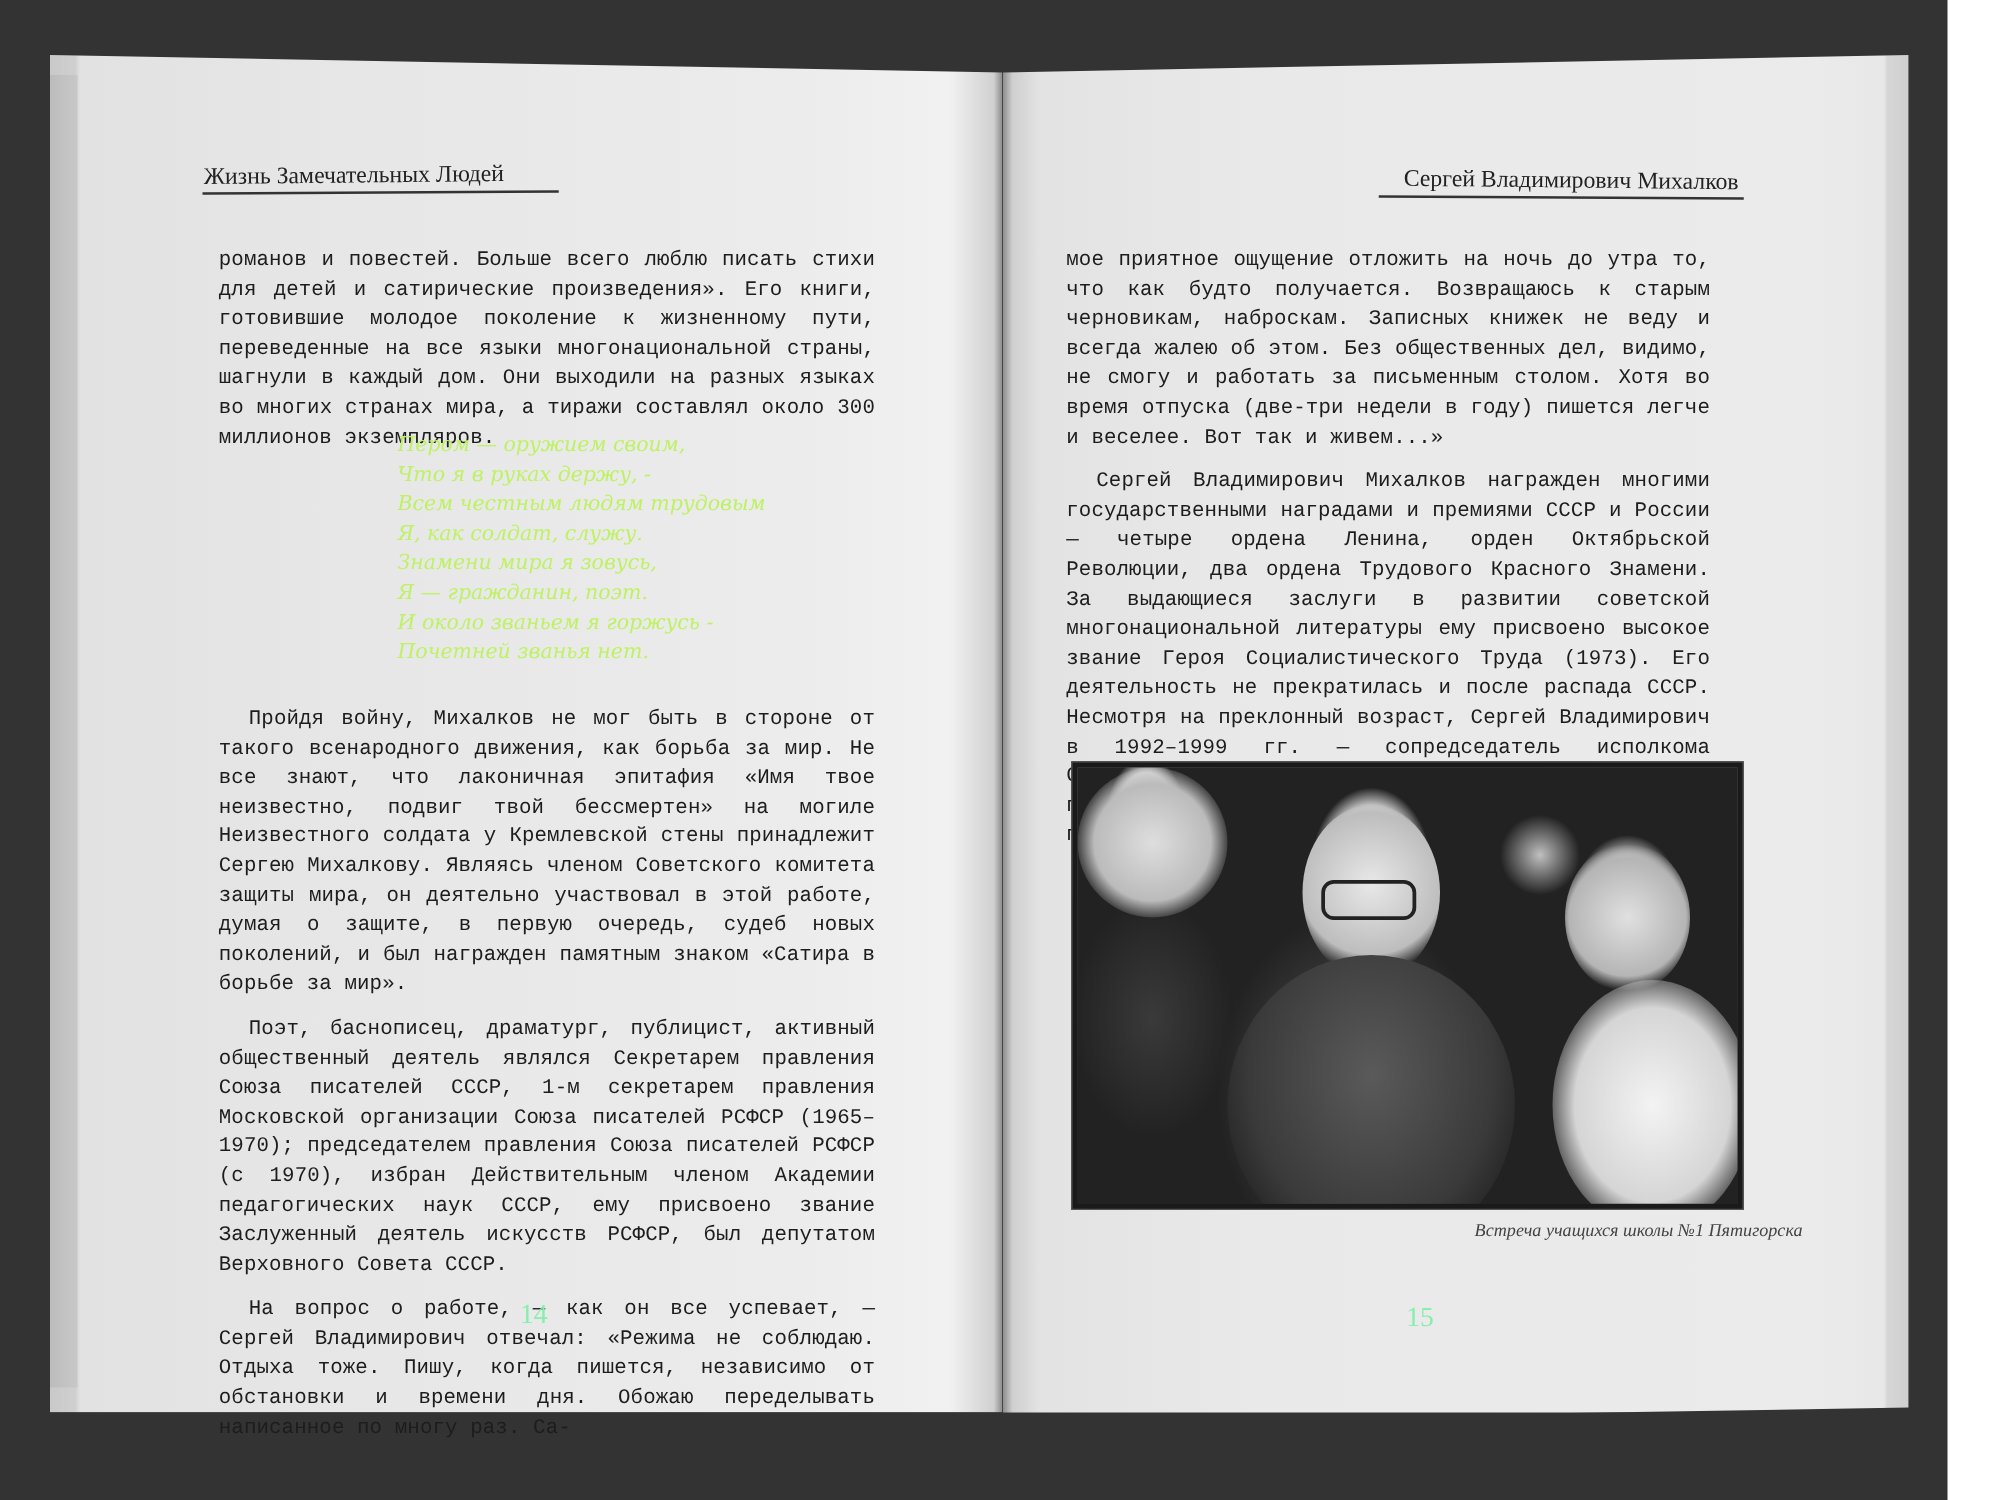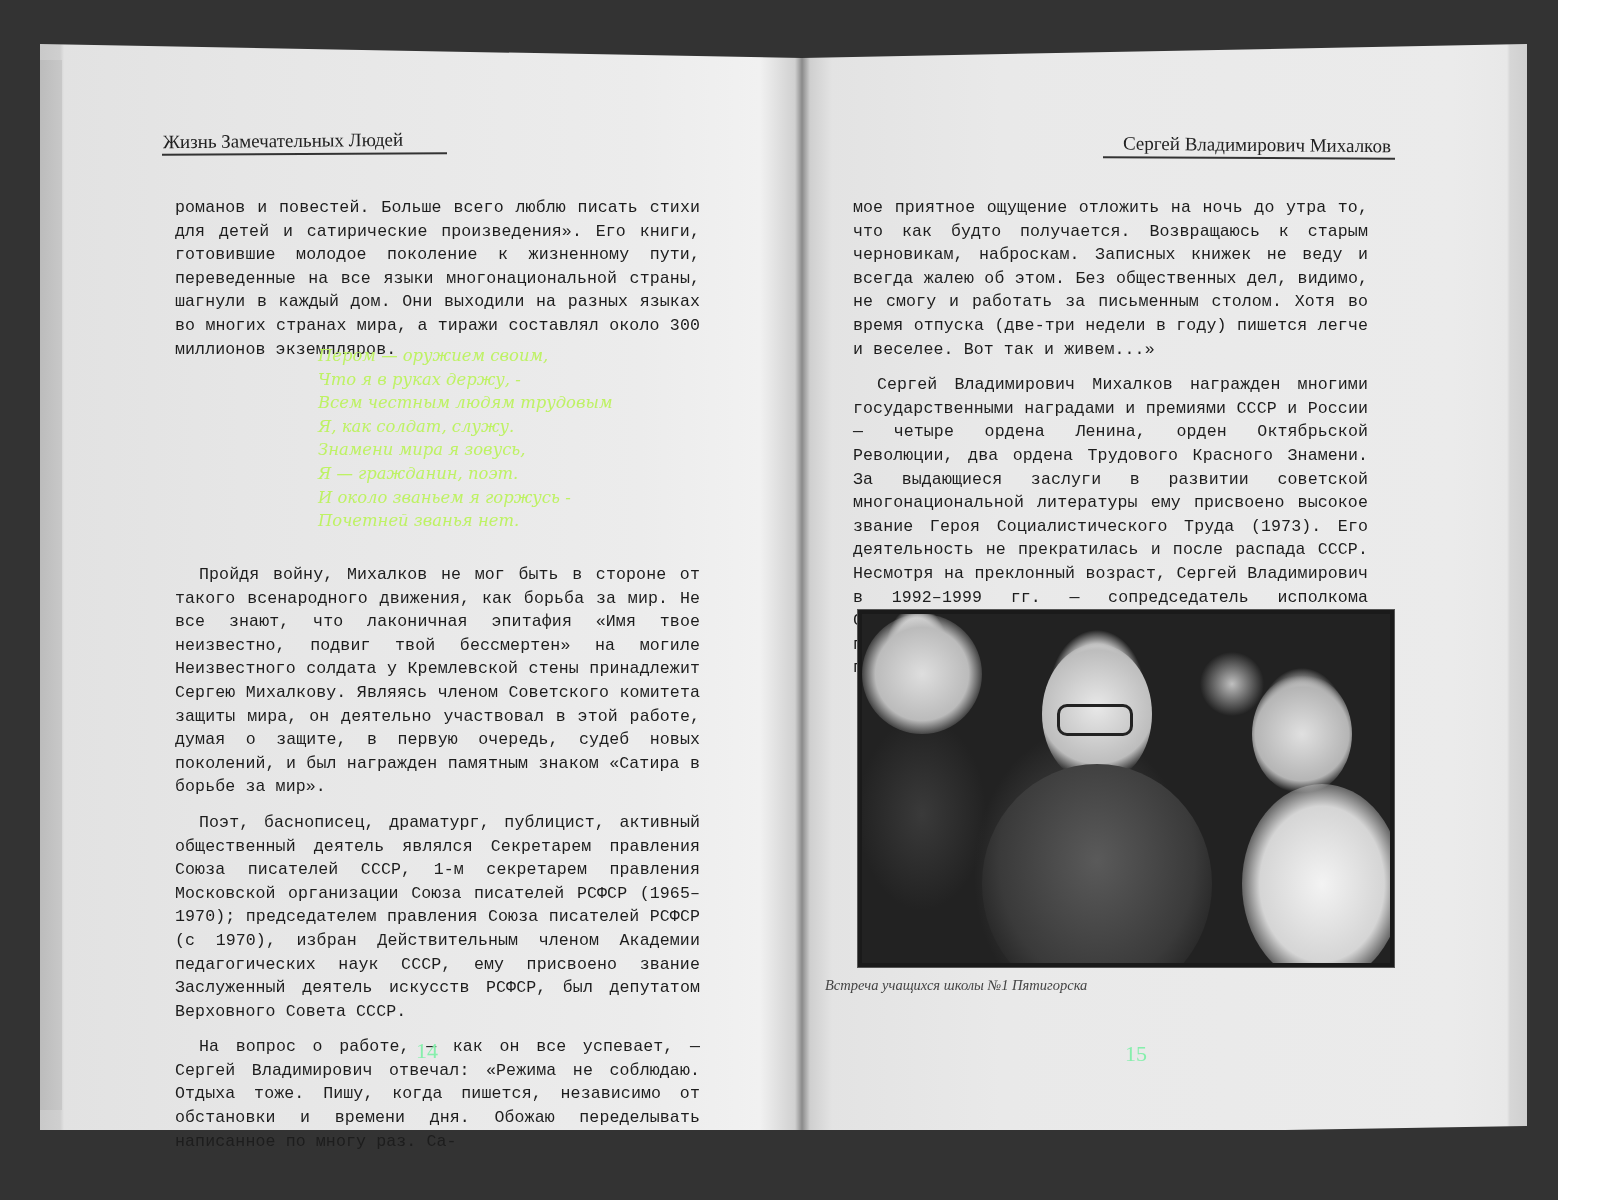--- a/index.html
+++ b/index.html
@@ -56,21 +56,21 @@
       radial-gradient(ellipse 60px 80px at 235px 80px, #f4f4f4 0%, #d8d8d8 60%, transparent 80%),
       radial-gradient(ellipse 40px 60px at 55px 40px, #f2f2f2 0%, #e0e0e0 60%, transparent 80%),
       radial-gradient(ellipse 55px 70px at 440px 110px, #e6e6e6 0%, #c9c9c9 55%, transparent 80%),
       radial-gradient(ellipse 40px 40px at 370px 70px, #c0c0c0 0%, transparent 80%),
       radial-gradient(ellipse 120px 160px at 220px 260px, #4a4a4a 0%, #2e2e2e 70%, transparent 90%),
       radial-gradient(ellipse 80px 120px at 60px 200px, #3a3a3a 0%, #222 80%),
       linear-gradient(to bottom, #6b6b6b 0%, #4b4b4b 40%, #2a2a2a 100%);
   }
   .photo .shape { position:absolute; border-radius:50%; }
   .caption {
-    position:absolute; left:825px; width:538px; text-align:left;
+    position:absolute; left:904px; width:538px; text-align:right;
     font-family:"Liberation Serif", serif; font-style:italic; font-size:14.5px; line-height:20px; color:#444;
   }
 </style>
 </head>
 <body>
 
 <div class="right-strip"></div>
 
 <div class="book">
   <div class="page-left"></div>

